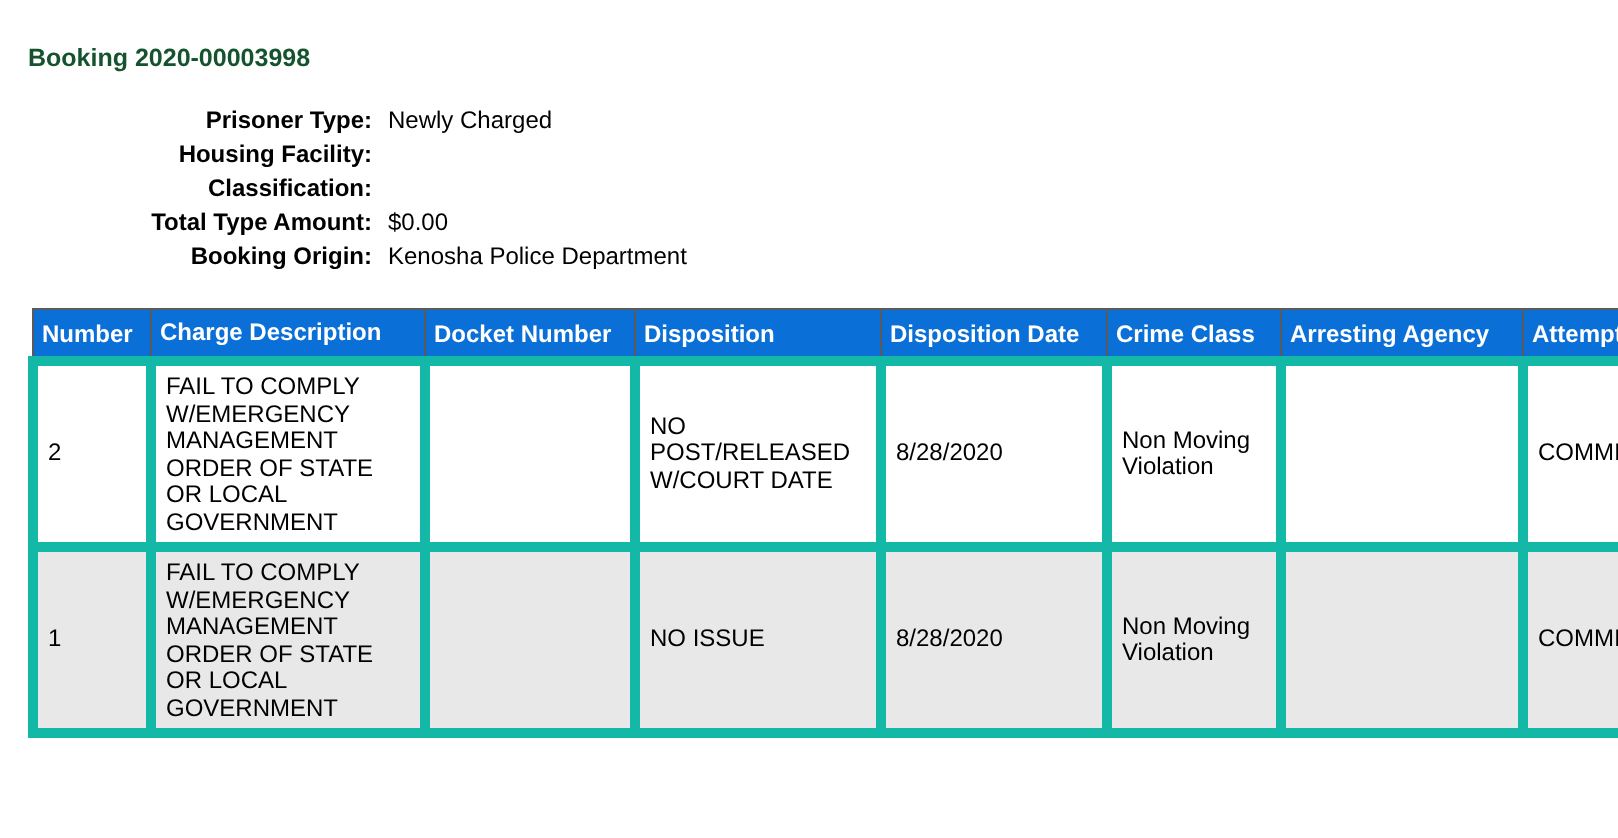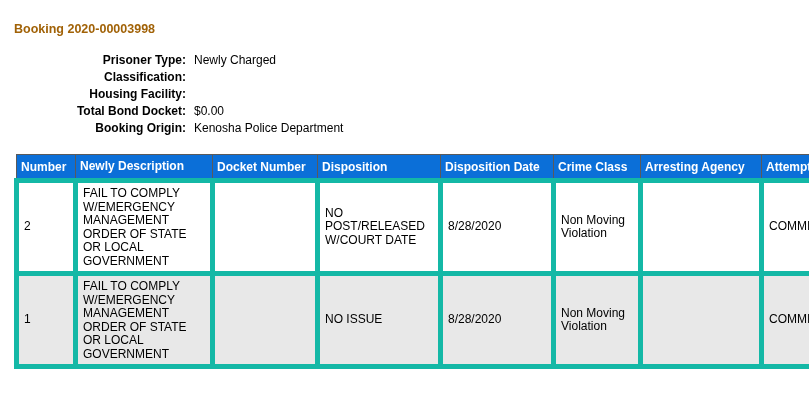--- a/index.html
+++ b/index.html
@@ -24,21 +24,21 @@
   .page-title {
     font-size: 17px;
     font-weight: bold;
     color: #1763b5;
     margin: 10px 0 0 14px;
     letter-spacing: 0.1px;
   }
   .booking-heading {
     font-size: 12.5px;
     font-weight: bold;
-    color: #a16207;
+    color: #14532d;
     margin: 22px 0 0 14px;
   }
   .details {
     margin-top: 16px;
     margin-left: 14px;
   }
   .details table {
     border-collapse: collapse;
   }
   .details td {
@@ -109,45 +109,45 @@
   <div class="booking-heading">Booking 2020-00003998</div>
 
   <div class="details">
     <table>
       <tbody>
         <tr>
           <td class="det-label">Prisoner Type:</td>
           <td class="det-value">Newly Charged</td>
         </tr>
         <tr>
+          <td class="det-label">Housing Facility:</td>
+          <td class="det-value"></td>
+        </tr>
+        <tr>
           <td class="det-label">Classification:</td>
           <td class="det-value"></td>
         </tr>
         <tr>
-          <td class="det-label">Housing Facility:</td>
-          <td class="det-value"></td>
-        </tr>
-        <tr>
-          <td class="det-label">Total Bond Docket:</td>
+          <td class="det-label">Total Type Amount:</td>
           <td class="det-value">$0.00</td>
         </tr>
         <tr>
           <td class="det-label">Booking Origin:</td>
           <td class="det-value">Kenosha Police Department</td>
         </tr>
       </tbody>
     </table>
   </div>
 
   <div class="charges-wrap">
     <table class="charges">
       <thead>
         <tr>
           <th class="c-num">Number</th>
-          <th class="c-desc">Newly Description</th>
+          <th class="c-desc">Charge Description</th>
           <th class="c-docket">Docket Number</th>
           <th class="c-disp">Disposition</th>
           <th class="c-dispdate">Disposition Date</th>
           <th class="c-class">Crime Class</th>
           <th class="c-agency">Arresting Agency</th>
           <th class="c-attempt">Attempt/Commit</th>
         </tr>
       </thead>
       <tbody>
         <tr class="row-odd">

